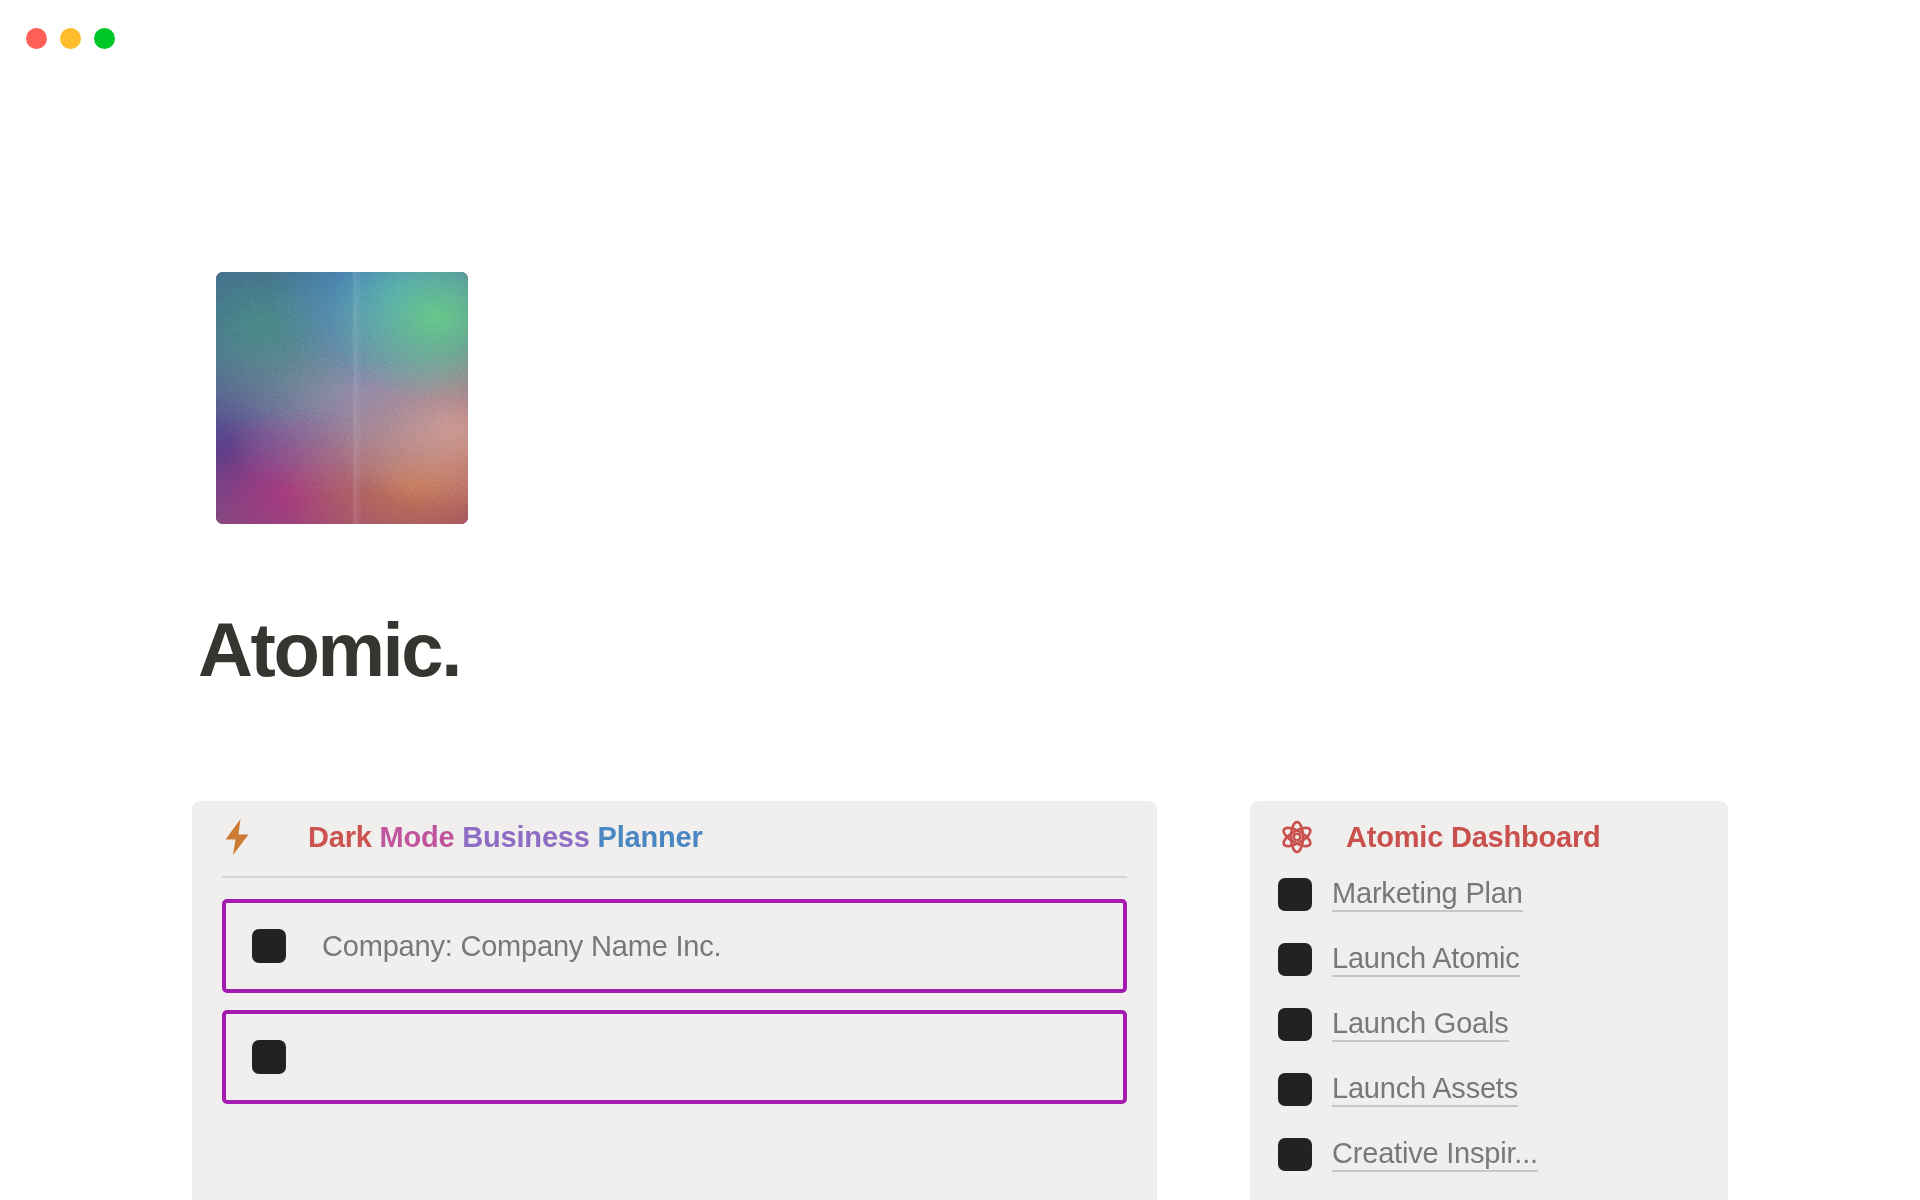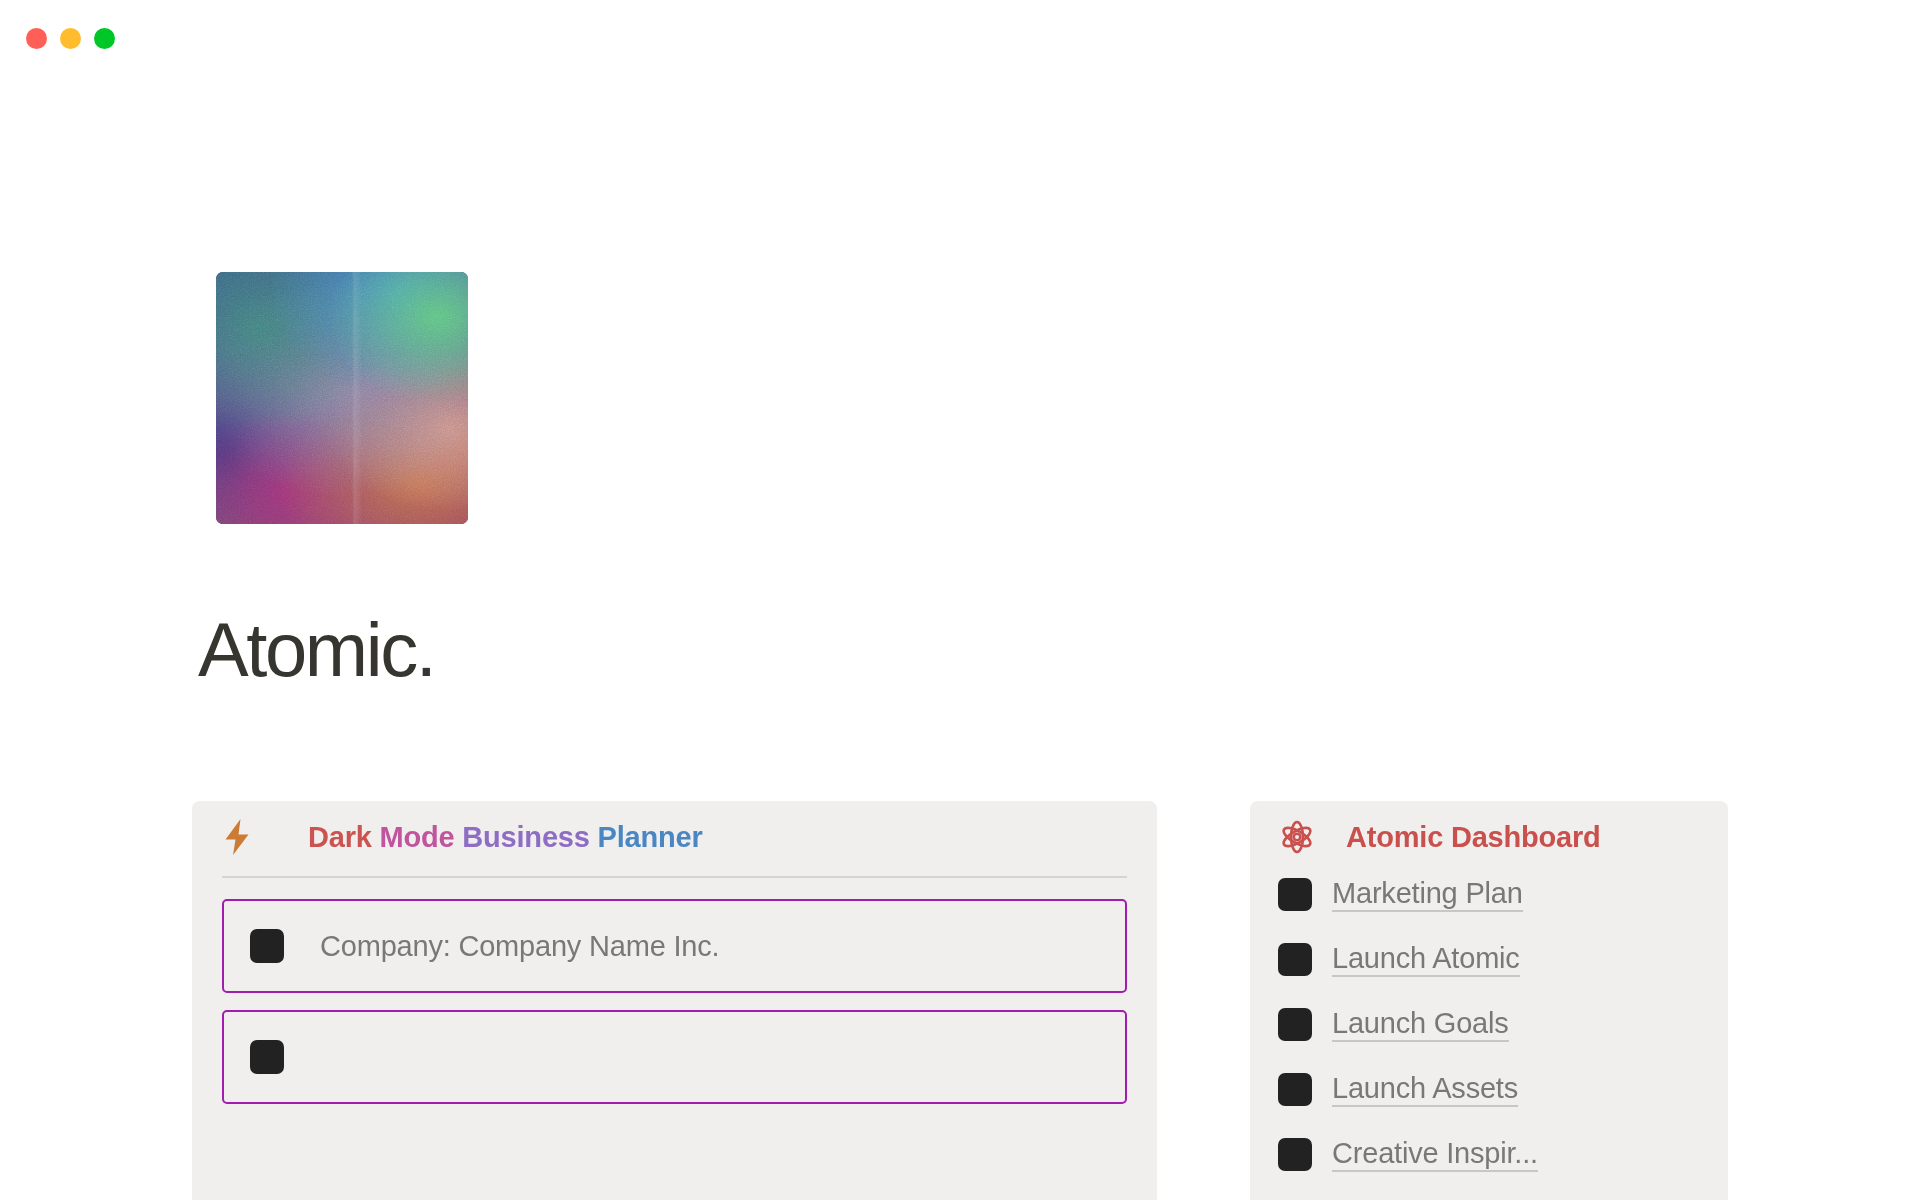--- a/index.html
+++ b/index.html
@@ -89,21 +89,21 @@
   }
   .cover .grain svg { width: 100%; height: 100%; display: block; }
 
   
   .page-title {
     position: absolute;
     left: 198px;
     top: 610px;
     font-size: 76px;
     line-height: 1.06;
-    font-weight: normal;
+    font-weight: bold;
     letter-spacing: -2.4px;
     color: #36352f;
     white-space: nowrap;
   }
 
   
   .card {
     position: absolute;
     background: #f0efee;
     border-radius: 8px;
@@ -159,21 +159,21 @@
 
   
   .callouts {
     padding: 21px 30px 0 30px;
     display: flex;
     flex-direction: column;
     gap: 17px;
   }
   .callout {
     height: 94px;
-    border: 2px solid #a21caf;
+    border: 4px solid #a21caf;
     border-radius: 5px;
     display: flex;
     align-items: center;
     padding-left: 26px;
     background: transparent;
   }
   .sq {
     width: 34px; height: 34px;
     border-radius: 7px;
     background: #222222;

